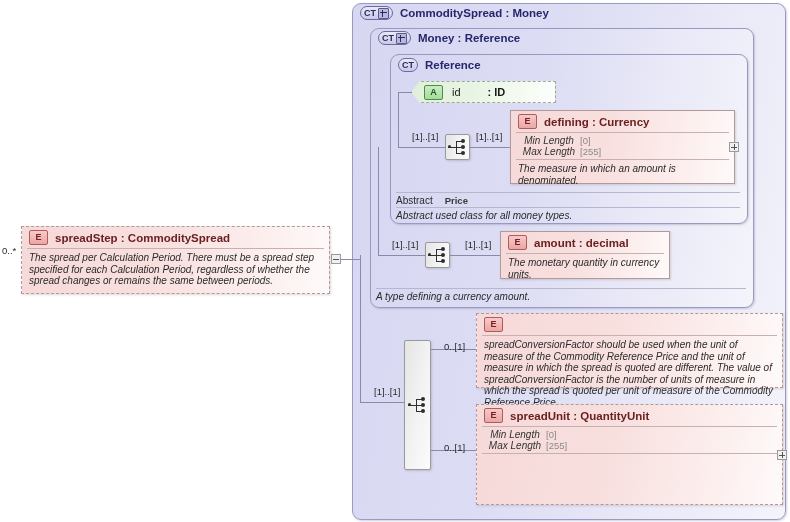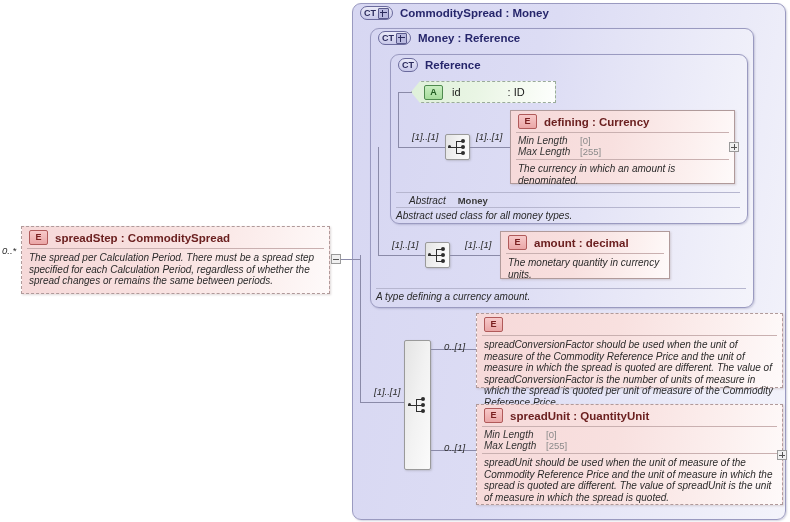--- a/index.html
+++ b/index.html
@@ -44,21 +44,21 @@
   .el-head{display:flex;align-items:center;gap:7px;padding:3px 6px 3px 7px;}
   .e-badge{
     width:17px;height:13px;border:1px solid #b05a5a;border-radius:2px;
     background:linear-gradient(#f7c9c9,#eaa6a6);
     font-size:9px;font-weight:bold;color:#7a2020;
     display:flex;align-items:center;justify-content:center;line-height:1;
   }
   .el-title{font-size:11.5px;font-weight:bold;color:#6b2020;white-space:nowrap;}
   .hr{height:0;border-top:1px solid #c9b0b0;margin:0 5px;}
   .el-facets{padding:2px 6px 2px 7px;}
-  .facet-row{display:flex;align-items:baseline;line-height:11px;}
+  .facet-row{display:flex;align-items:baseline;line-height:11px;text-align:center;}
   .facet-name{font-style:italic;font-size:10px;color:#333;width:62px;white-space:nowrap;}
   .facet-val{font-size:9.5px;color:#8a8a8a;}
   .el-doc{
     padding:3px 7px 4px 7px;font-style:italic;font-size:10px;color:#2a2a2a;
     line-height:11.6px;
   }
 
   
   .attr-box{
     position:absolute;box-sizing:border-box;
@@ -74,28 +74,28 @@
     background:linear-gradient(#c9eec1,#a6dc9c);
     font-size:9px;font-weight:bold;color:#1f5a1f;
     display:flex;align-items:center;justify-content:center;line-height:1;
   }
   .attr-name{font-size:11px;color:#1a1a1a;}
   .attr-type{font-size:11px;color:#1a1a1a;}
 
   
   .ct-rule{position:absolute;border-top:1px solid #b6b6cf;}
   .ct-info{position:absolute;display:flex;align-items:baseline;white-space:nowrap;}
-  .ct-info .k{font-style:italic;font-size:10px;color:#2a2a2a;margin-left:13px;}
+  .ct-info .k{font-size:10px;color:#2a2a2a;}
   .ct-info .v{font-size:9.5px;color:#3a3a3a;font-weight:bold;}
   .ct-doc{position:absolute;font-style:italic;font-size:10px;color:#2a2a2a;white-space:nowrap;}
 
   
   .line-h{position:absolute;border-top:1px solid #8a8aa8;height:0;}
   .line-v{position:absolute;border-left:1px solid #8a8aa8;width:0;}
-  .card{position:absolute;font-style:italic;font-size:9.5px;color:#2a2a2a;white-space:nowrap;}
+  .card{position:absolute;font-size:9.5px;color:#2a2a2a;white-space:nowrap;}
 
   .seq-box{
     position:absolute;box-sizing:border-box;
     border:1px solid #9a9a9a;border-radius:2px;
     background:linear-gradient(100deg,#e4e4e4,#f2f2f2 50%,#fbfbfb);
     box-shadow:1px 1px 2px rgba(120,120,120,.30);
     display:flex;align-items:center;justify-content:center;
   }
   .seq-ico{position:relative;width:20px;height:17px;}
   .seq-ico i{position:absolute;background:#2f2f2f;display:block;}
@@ -133,21 +133,21 @@
 <div class="ct-head" style="left:398px;top:58px;">
   <span class="ct-badge">
     <span class="ct-t">CT</span>
   </span>
   <span class="ct-title">Reference</span>
 </div>
 
 <div class="attr-box" style="left:411px;top:81px;width:145px;height:22px;">
   <span class="a-badge">A</span>
   <span class="attr-name">id</span>
-  <span class="attr-type" style="margin-left:38px;">: ID</span>
+  <span class="attr-type" style="margin-left:18px;font-weight:bold;">: ID</span>
 </div>
 
 <div class="line-v" style="left:398px;top:92px;height:55px;"></div>
 <div class="line-h" style="left:398px;top:92px;width:14px;"></div>
 <div class="line-h" style="left:398px;top:147px;width:47px;"></div>
 
 <div class="card" style="left:412px;top:131px;">[1]..[1]</div>
 
 <div class="seq-box" style="left:445px;top:134px;width:25px;height:26px;">
   <div class="seq-ico">
@@ -177,28 +177,28 @@
     <div class="facet-row">
       <span class="facet-name">Min Length</span>
       <span class="facet-val">[0]</span>
     </div>
     <div class="facet-row">
       <span class="facet-name">Max Length</span>
       <span class="facet-val">[255]</span>
     </div>
   </div>
   <div class="hr"></div>
-  <div class="el-doc">The currency in which an amount is denominated.</div>
+  <div class="el-doc">The measure in which an amount is denominated.</div>
 </div>
 <div class="pm-box plus" style="left:729px;top:142px;"></div>
 
 <div class="ct-rule" style="left:396px;top:192px;width:344px;"></div>
 <div class="ct-info" style="left:396px;top:195px;">
   <span class="k">Abstract</span>
-  <span class="v" style="margin-left:12px;">Money</span>
+  <span class="v" style="margin-left:12px;">Price</span>
 </div>
 <div class="ct-rule" style="left:396px;top:207px;width:344px;"></div>
 <div class="ct-doc" style="left:396px;top:210px;">Abstract used class for all money types.</div>
 
 <div class="line-v" style="left:378px;top:147px;height:108px;"></div>
 <div class="line-h" style="left:378px;top:255px;width:47px;"></div>
 <div class="card" style="left:392px;top:239px;">[1]..[1]</div>
 
 <div class="seq-box" style="left:425px;top:242px;width:25px;height:26px;">
   <div class="seq-ico">
@@ -273,21 +273,20 @@
     <div class="facet-row">
       <span class="facet-name">Min Length</span>
       <span class="facet-val">[0]</span>
     </div>
     <div class="facet-row">
       <span class="facet-name">Max Length</span>
       <span class="facet-val">[255]</span>
     </div>
   </div>
   <div class="hr"></div>
-  <div class="el-doc">spreadUnit should be used when the unit of measure of the Commodity Reference Price and the unit of measure in which the spread is quoted are different. The value of spreadUnit is the unit of measure in which the spread is quoted.</div>
 </div>
 <div class="pm-box plus" style="left:777px;top:450px;"></div>
 
 <div class="el-box dashed" style="left:21px;top:226px;width:309px;height:68px;">
   <div class="el-head">
     <span class="e-badge">E</span>
     <span class="el-title">spreadStep : CommoditySpread</span>
   </div>
   <div class="hr"></div>
   <div class="el-doc">The spread per Calculation Period. There must be a spread step specified for each Calculation Period, regardless of whether the spread changes or remains the same between periods.</div>

